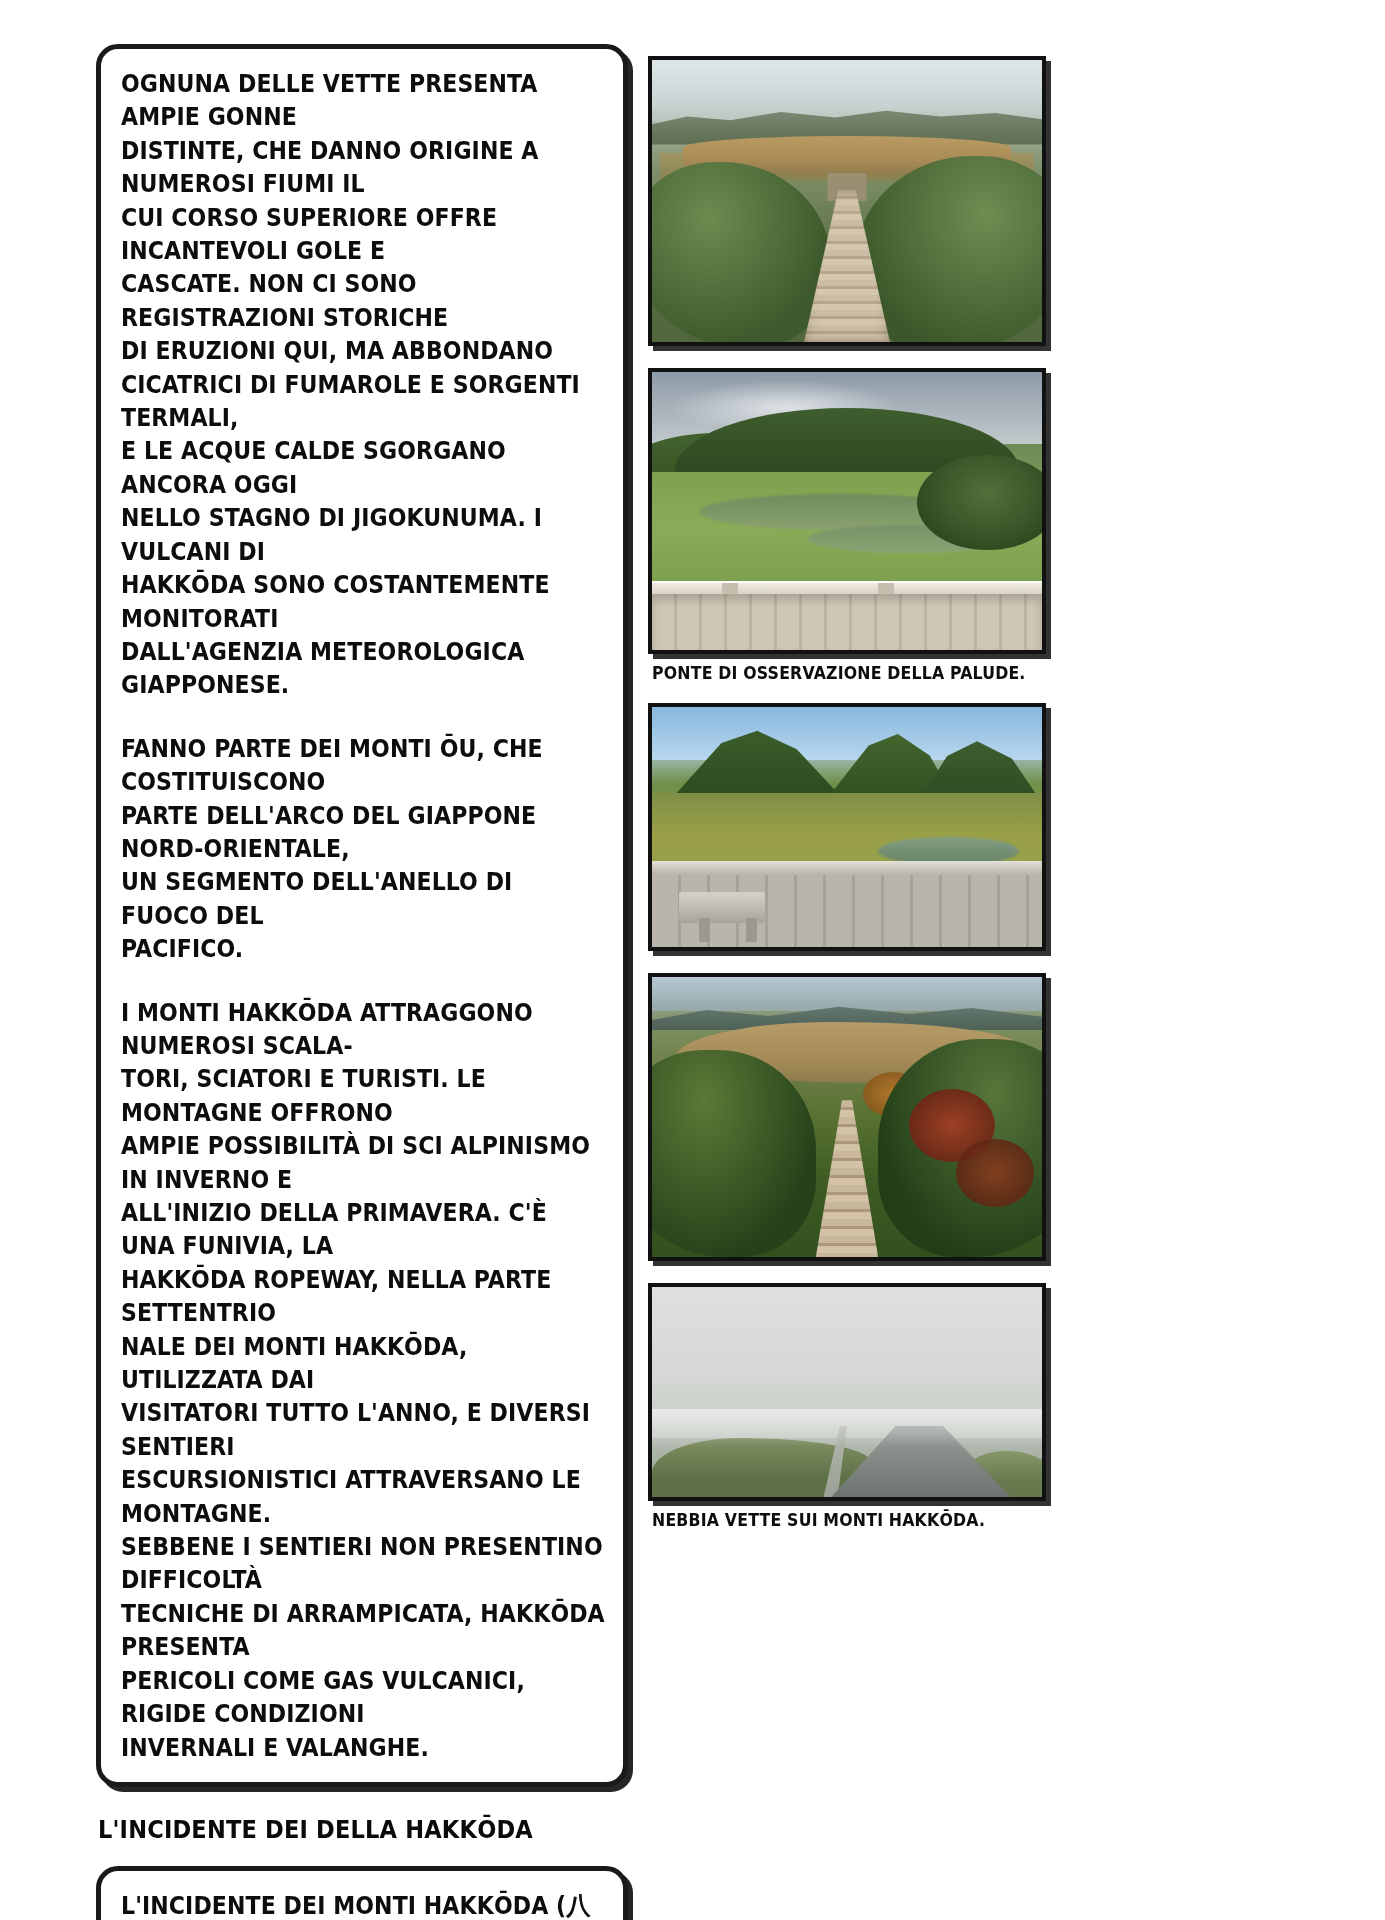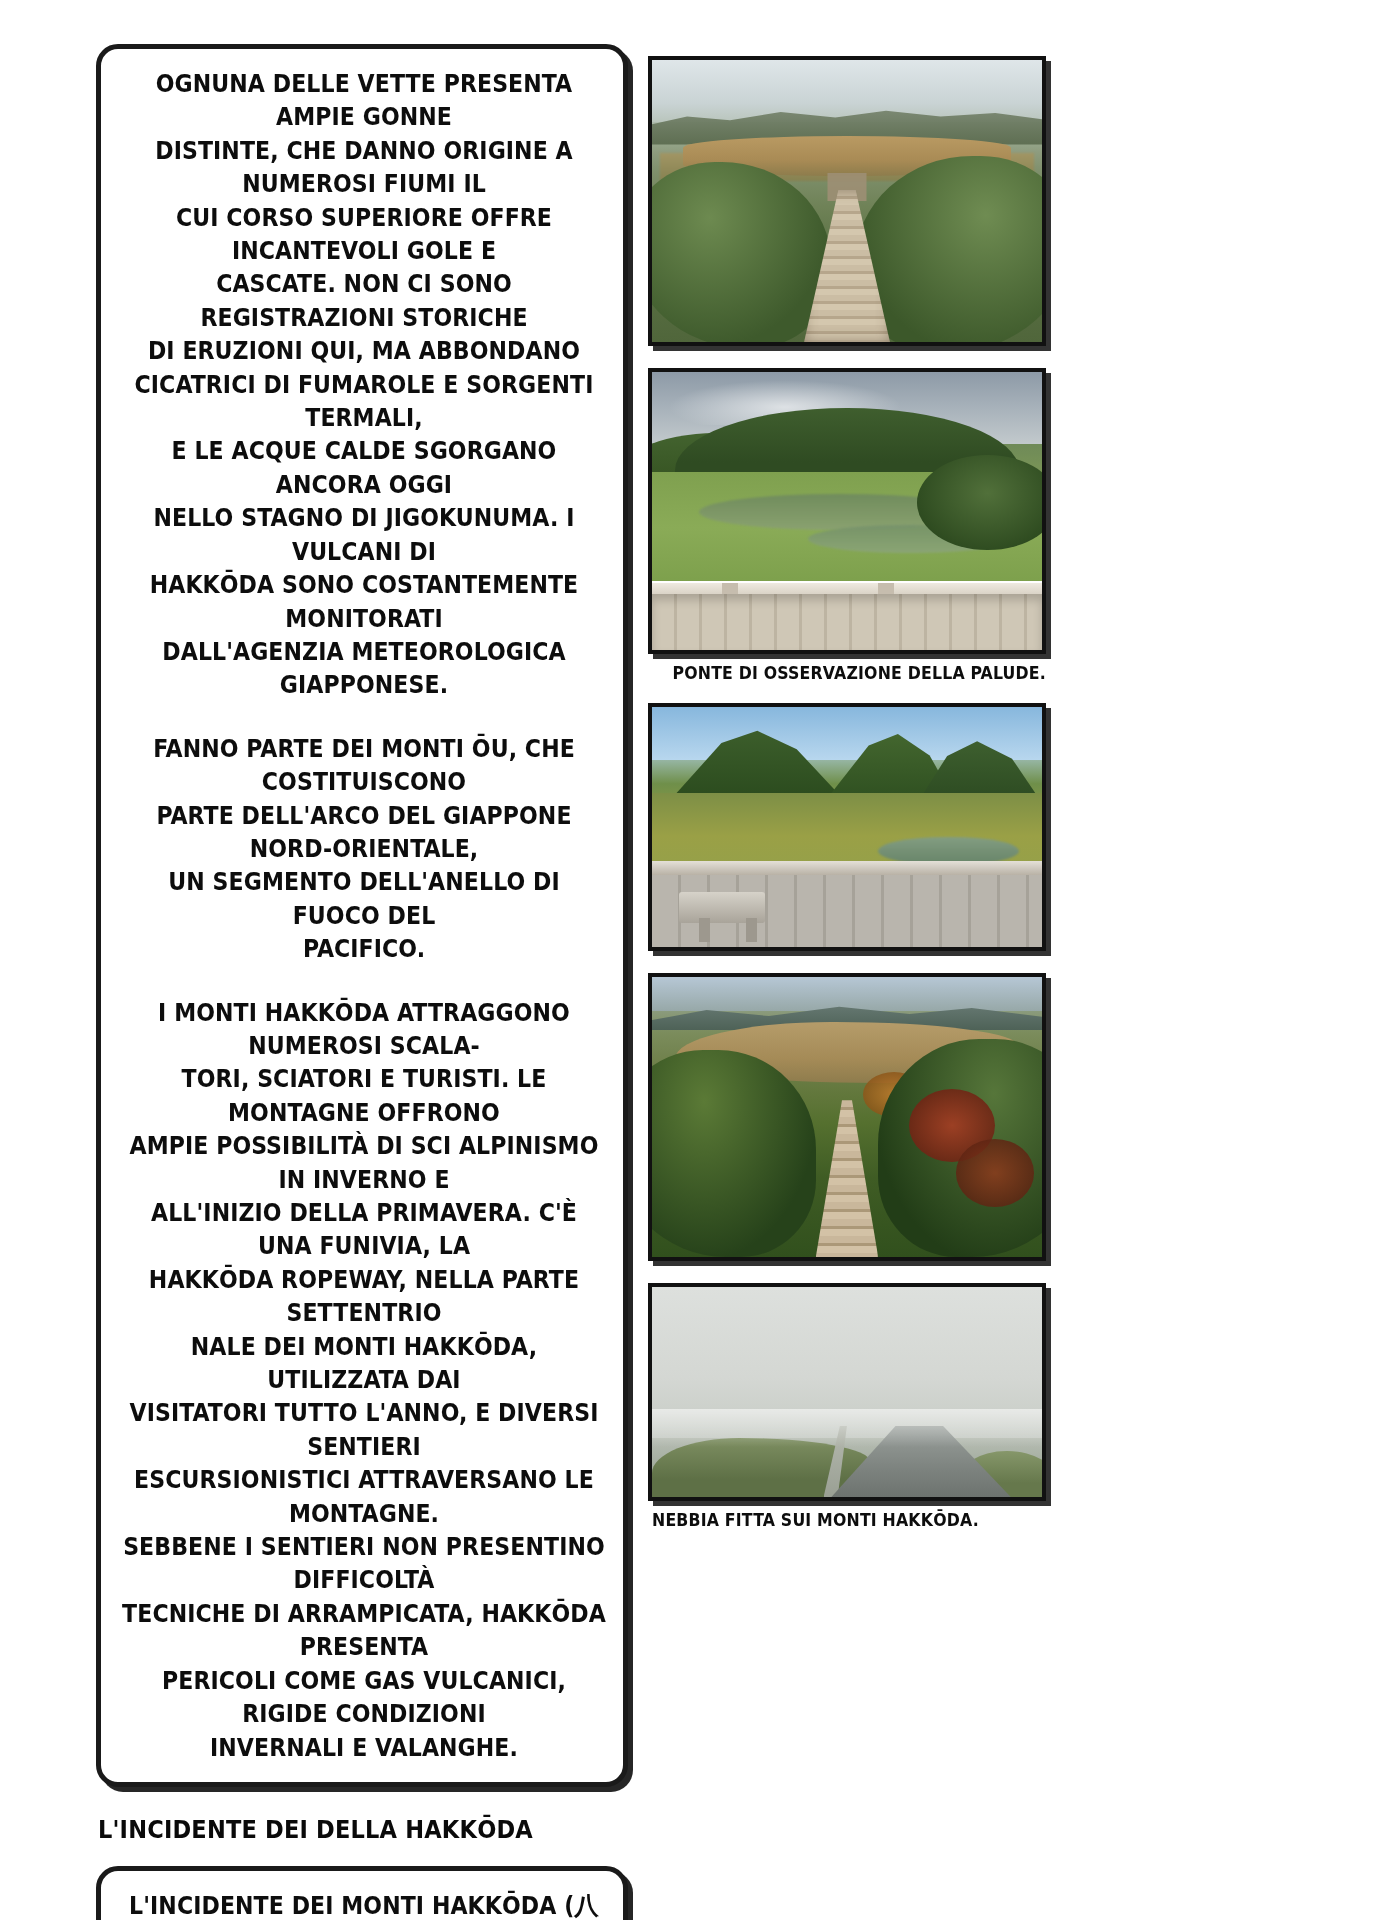--- a/index.html
+++ b/index.html
@@ -30,21 +30,20 @@
 
   .bubble p{
     margin:0;
     font-size:24.5px;
     line-height:33.4px;
     letter-spacing:0.1px;
     color:#0d0d0d;
     font-stretch:condensed;
     font-weight:600;
     white-space:pre-line;
-    text-align:center;
   }
   .bubble p + p{margin-top:30px;}
 
   .section-heading{
     margin:28px 0 0 2px;
     font-size:25px;
     font-weight:bold;
     letter-spacing:0.2px;
     color:#0a0a0a;
   }
@@ -268,21 +267,21 @@
         <div class="ridge"></div>
         <div class="field2"></div>
         <div class="field"></div>
         <div class="bushL"></div>
         <div class="bushR"></div>
         <div class="walkfar"></div>
         <div class="walkway"></div>
       </div>
     </div>
 
-    <div class="photo-block" style="margin-bottom:20px;text-align:right;">
+    <div class="photo-block" style="margin-bottom:20px;">
       <div class="photo ph2">
         <div class="sky"></div>
         <div class="cloud"></div>
         <div class="hillL"></div>
         <div class="hill"></div>
         <div class="grass"></div>
         <div class="pond"></div>
         <div class="pond2"></div>
         <div class="shrub"></div>
         <div class="rail"></div>
@@ -325,17 +324,17 @@
 
     <div class="photo-block">
       <div class="photo ph5">
         <div class="fog"></div>
         <div class="grassL"></div>
         <div class="grassR"></div>
         <div class="roadEdge"></div>
         <div class="road"></div>
         <div class="hazeline"></div>
       </div>
-      <div class="caption">NEBBIA FITTA SUI MONTI HAKKŌDA.</div>
+      <div class="caption">NEBBIA VETTE SUI MONTI HAKKŌDA.</div>
     </div>
 
   </div>
 </div>
 
 </body></html>

